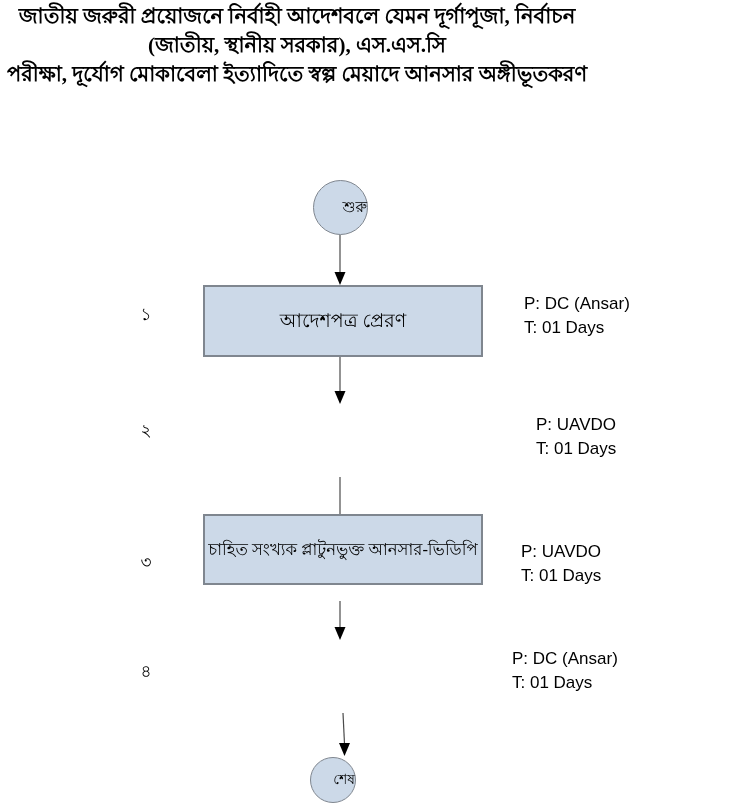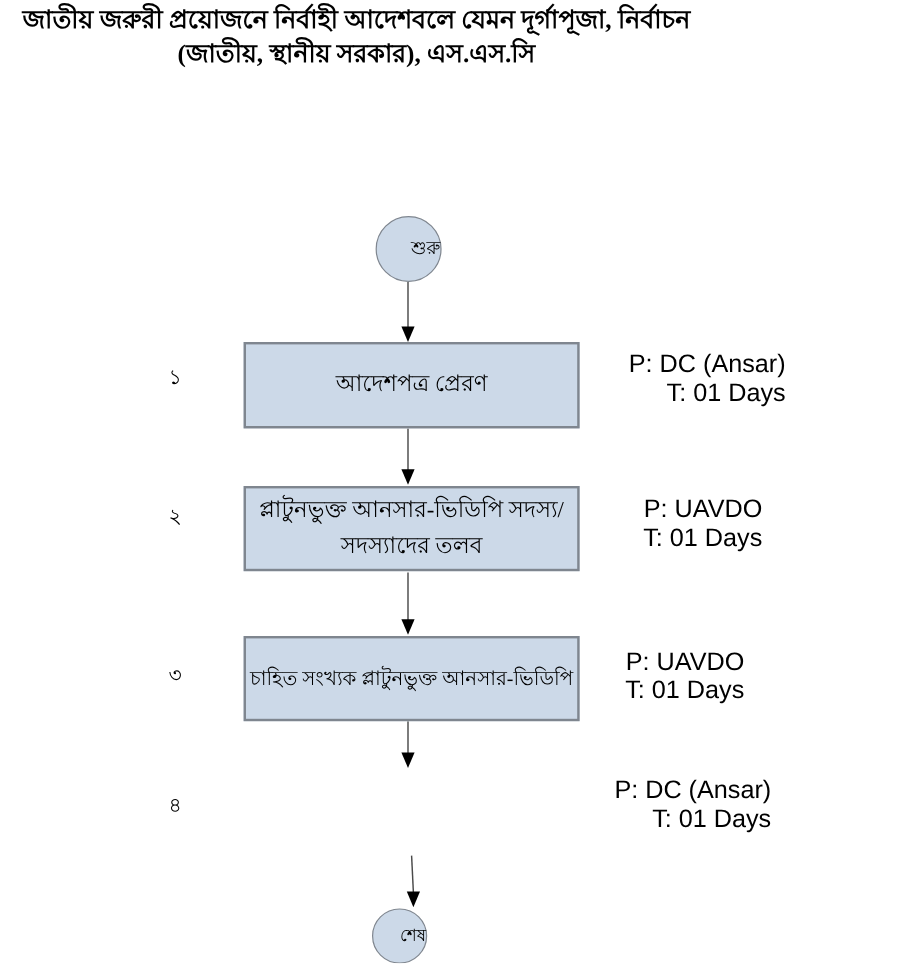--- a/index.html
+++ b/index.html
@@ -44,47 +44,48 @@
   .step-box{
     position:absolute;left:203px;width:280px;height:72px;
     background:var(--shape-fill);
     border:2px solid var(--shape-border);
     display:flex;flex-direction:column;align-items:center;justify-content:center;
     text-align:center;font-size:19px;line-height:30px;font-family:Liberation Serif, serif;
   }
   .step-box.small{font-size:16.5px;line-height:28px;}
   .box-1{top:285px;}
   .box-2{top:405px;height:71px;}
-  .box-3{top:530px;height:71px;}
+  .box-3{top:514px;height:71px;}
   .box-4{top:641px;}
   .step-number{
     position:absolute;width:24px;text-align:center;
     font-size:17px;
   }
   .num-1{left:134px;top:301px;}
   .num-2{left:134px;top:417px;}
   .num-3{left:134px;top:549px;}
   .num-4{left:134px;top:658px;}
   .step-meta{
     position:absolute;
     font-family:"Liberation Sans","DejaVu Sans",sans-serif;
-    font-size:21px;line-height:24px;white-space:nowrap;text-align:right;
+    font-size:17px;line-height:24px;white-space:nowrap;
   }
   .meta-1{left:524px;top:292px;}
   .meta-2{left:536px;top:413px;}
   .meta-3{left:521px;top:540px;}
   .meta-4{left:512px;top:647px;}
 </style>
 </head>
 <body>
 
 <div class="canvas">
 
   <div class="title">
     <div>জাতীয় জরুরী প্রয়োজনে নির্বাহী আদেশবলে যেমন দূর্গাপূজা, নির্বাচন (জাতীয়, স্থানীয় সরকার), এস.এস.সি</div>
+    <div>পরীক্ষা, দূর্যোগ মোকাবেলা ইত্যাদিতে স্বল্প মেয়াদে আনসার অঙ্গীভূতকরণ</div>
   </div>
 
   <svg class="connectors" width="750" height="803" viewBox="0 0 750 803" xmlns="http://www.w3.org/2000/svg">
 
     <line x1="340" y1="235" x2="340" y2="273"></line>
     <polygon points="334.5,272 345.5,272 340,285"></polygon>
 
     <line x1="340" y1="357" x2="340" y2="392"></line>
     <polygon points="334.5,391 345.5,391 340,404"></polygon>
 
@@ -105,24 +106,20 @@
   <div class="step-number num-1">১</div>
   <div class="step-box box-1">
     <div>আদেশপত্র প্রেরণ</div>
   </div>
   <div class="step-meta meta-1">
     <div>P: DC (Ansar)</div>
     <div>T: 01 Days</div>
   </div>
 
   <div class="step-number num-2">২</div>
-  <div class="step-box box-2">
-    <div>প্লাটুনভুক্ত আনসার-ভিডিপি সদস্য/</div>
-    <div>সদস্যাদের তলব</div>
-  </div>
   <div class="step-meta meta-2">
     <div>P: UAVDO</div>
     <div>T: 01 Days</div>
   </div>
 
   <div class="step-number num-3">৩</div>
   <div class="step-box box-3 small">
     <div>চাহিত সংখ্যক প্লাটুনভুক্ত আনসার-ভিডিপি</div>
   </div>
   <div class="step-meta meta-3">

